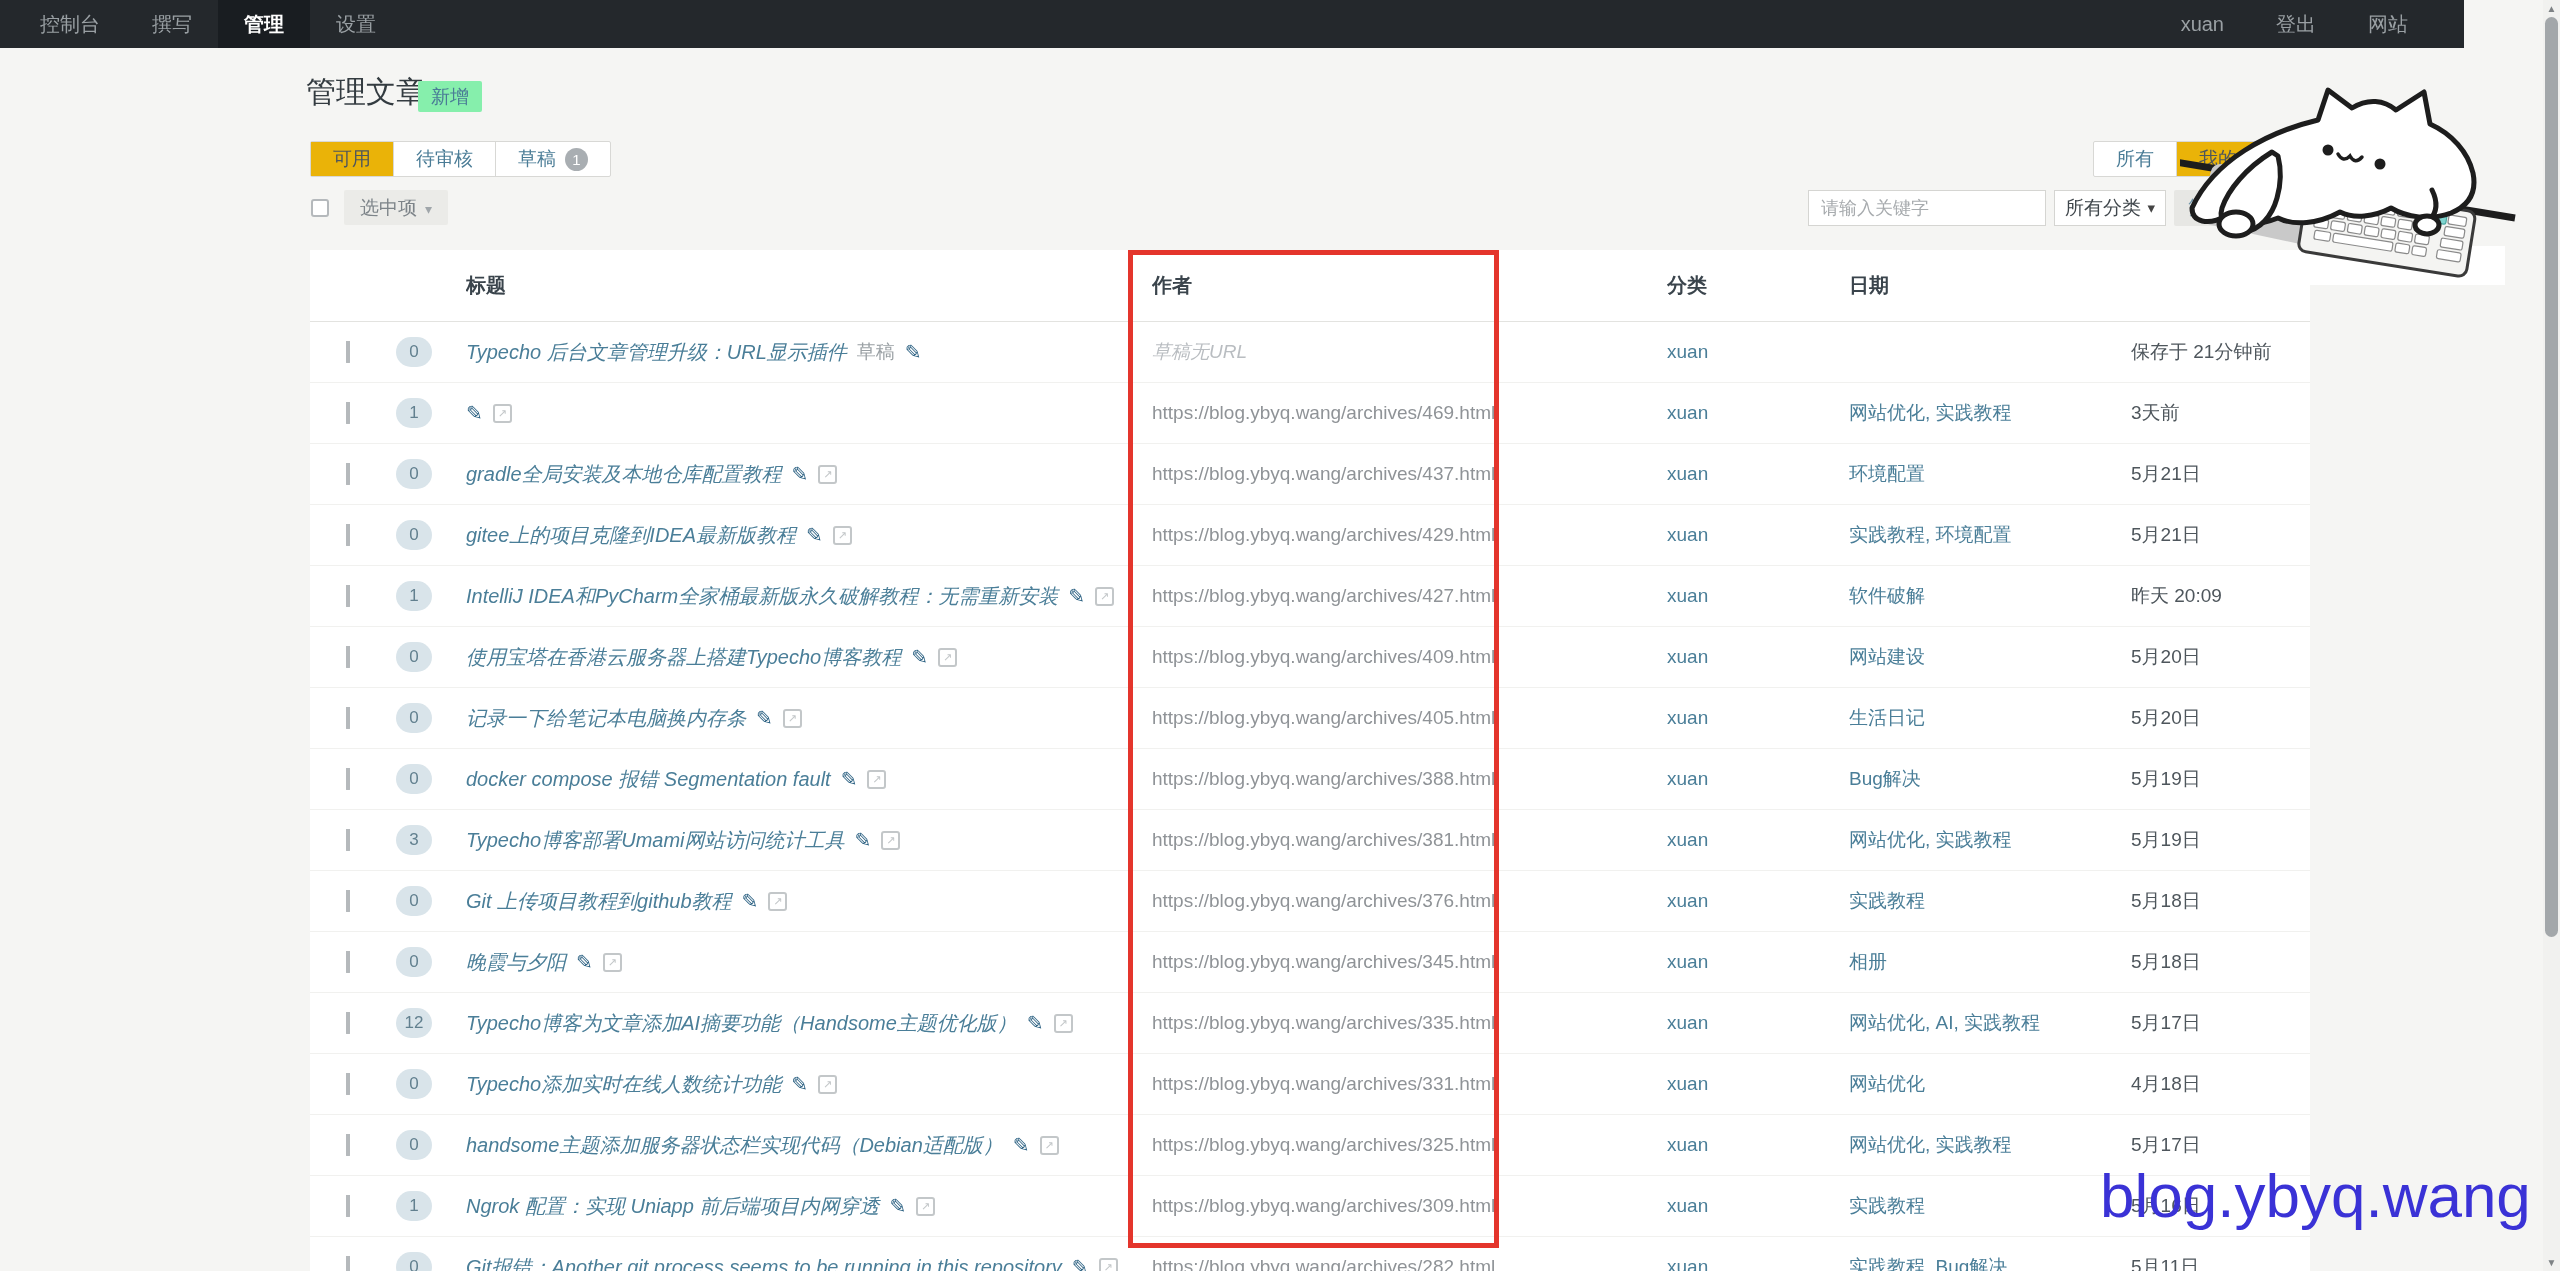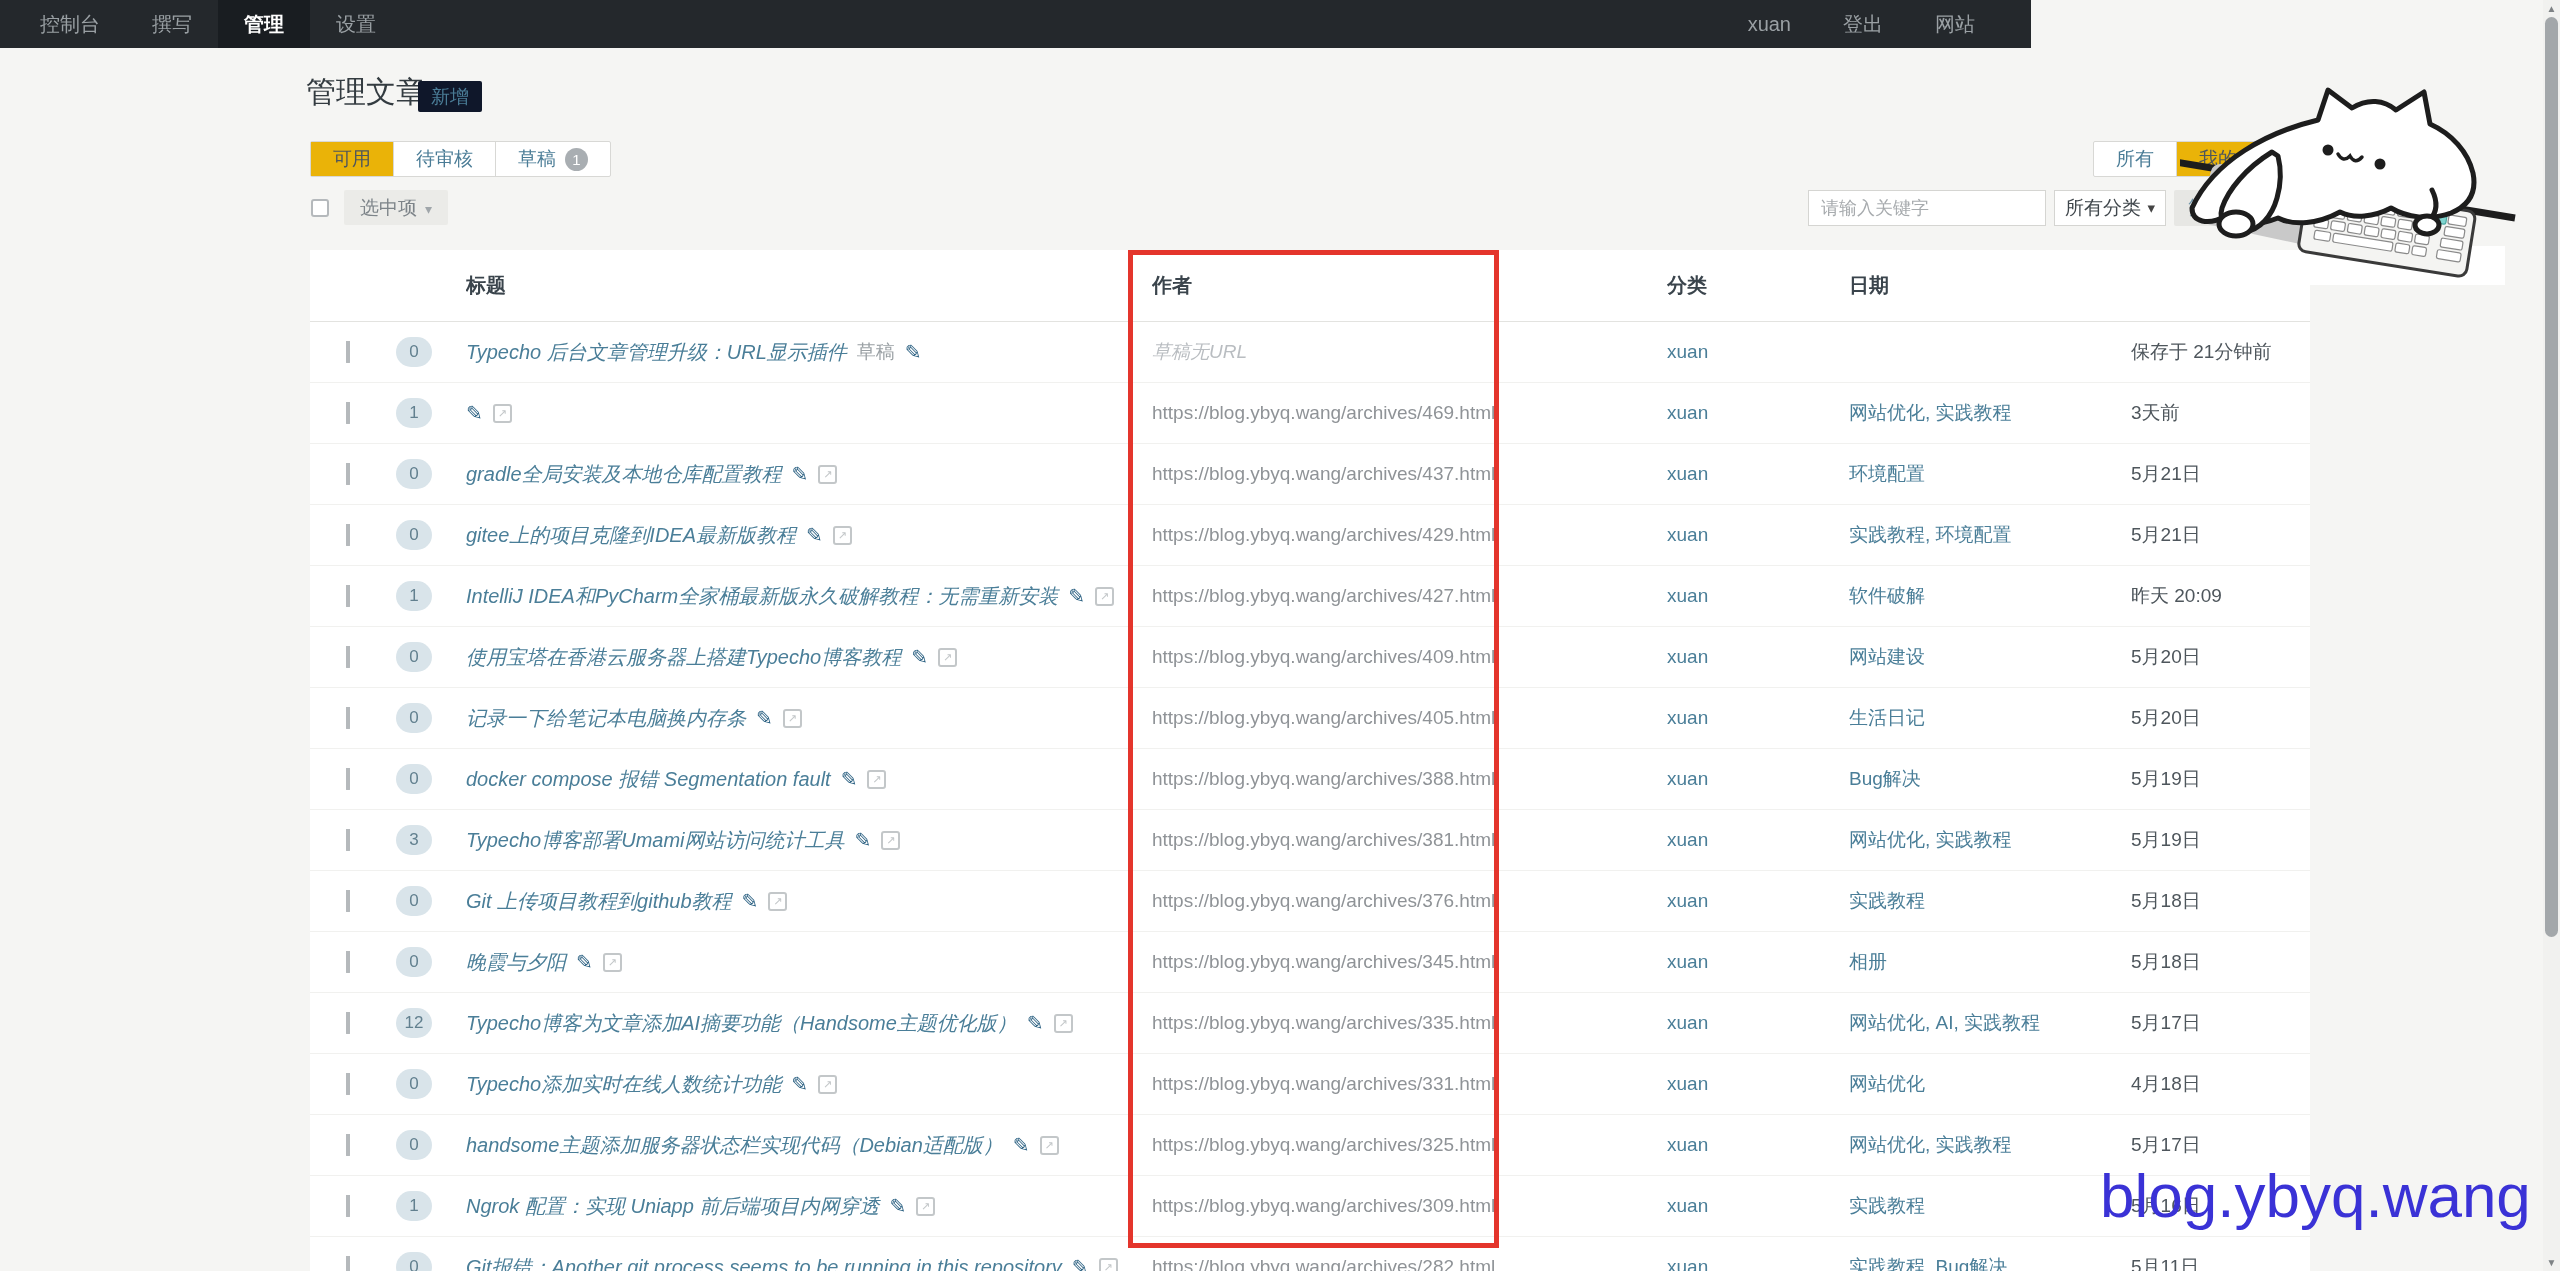--- a/index.html
+++ b/index.html
@@ -1,29 +1,29 @@
 <!DOCTYPE html>
 <html><head>
 <meta charset="utf-8">
 <style>
   html,body{margin:0;padding:0;}
   body{width:2560px;height:1271px;position:relative;overflow:hidden;background:#f5f5f3;
        font-family:"Liberation Sans","DejaVu Sans",sans-serif;color:#3a444c;}
 
   
-  .navbar{position:absolute;top:0;left:0;width:2031px;height:48px;background:#24282c;display:flex;z-index:3;}
+  .navbar{position:absolute;top:0;left:0;width:2464px;height:48px;background:#24282c;display:flex;z-index:3;}
   .nav-left{display:flex;margin-left:14px;}
   .nav-right{margin-left:auto;display:flex;margin-right:30px;}
   .nav-item{padding:0 26px;line-height:48px;color:#9aa0a4;font-size:20px;cursor:pointer;white-space:nowrap;}
   .nav-item.active{background:#191d21;color:#ffffff;font-weight:bold;}
 
   
   .page-title{position:absolute;left:306px;top:72px;font-size:30px;font-weight:normal;color:#333b40;}
   .add-chip{position:absolute;left:418px;top:81px;height:31px;line-height:31px;padding:0 13px;
-            background:#0f172a;color:#4a7c96;font-size:19px;border-radius:2px;}
+            background:#86efac;color:#4a7c96;font-size:19px;border-radius:2px;}
 
   
   .status-tabs{position:absolute;left:310px;top:141px;display:flex;height:34px;
                border:1px solid #d8d8d5;background:#fff;border-radius:2px;}
   .status-tab{padding:0 22px;font-size:19px;color:#4a7c96;border-right:1px solid #d8d8d5;
               display:flex;align-items:center;gap:9px;cursor:pointer;white-space:nowrap;}
   .status-tab:last-child{border-right:none;}
   .status-tab.active{background:#eab308;color:#4e565c;}
   .tab-badge{width:23px;height:23px;border-radius:50%;background:#a9aeb2;color:#fff;font-size:15px;
              display:flex;align-items:center;justify-content:center;}

